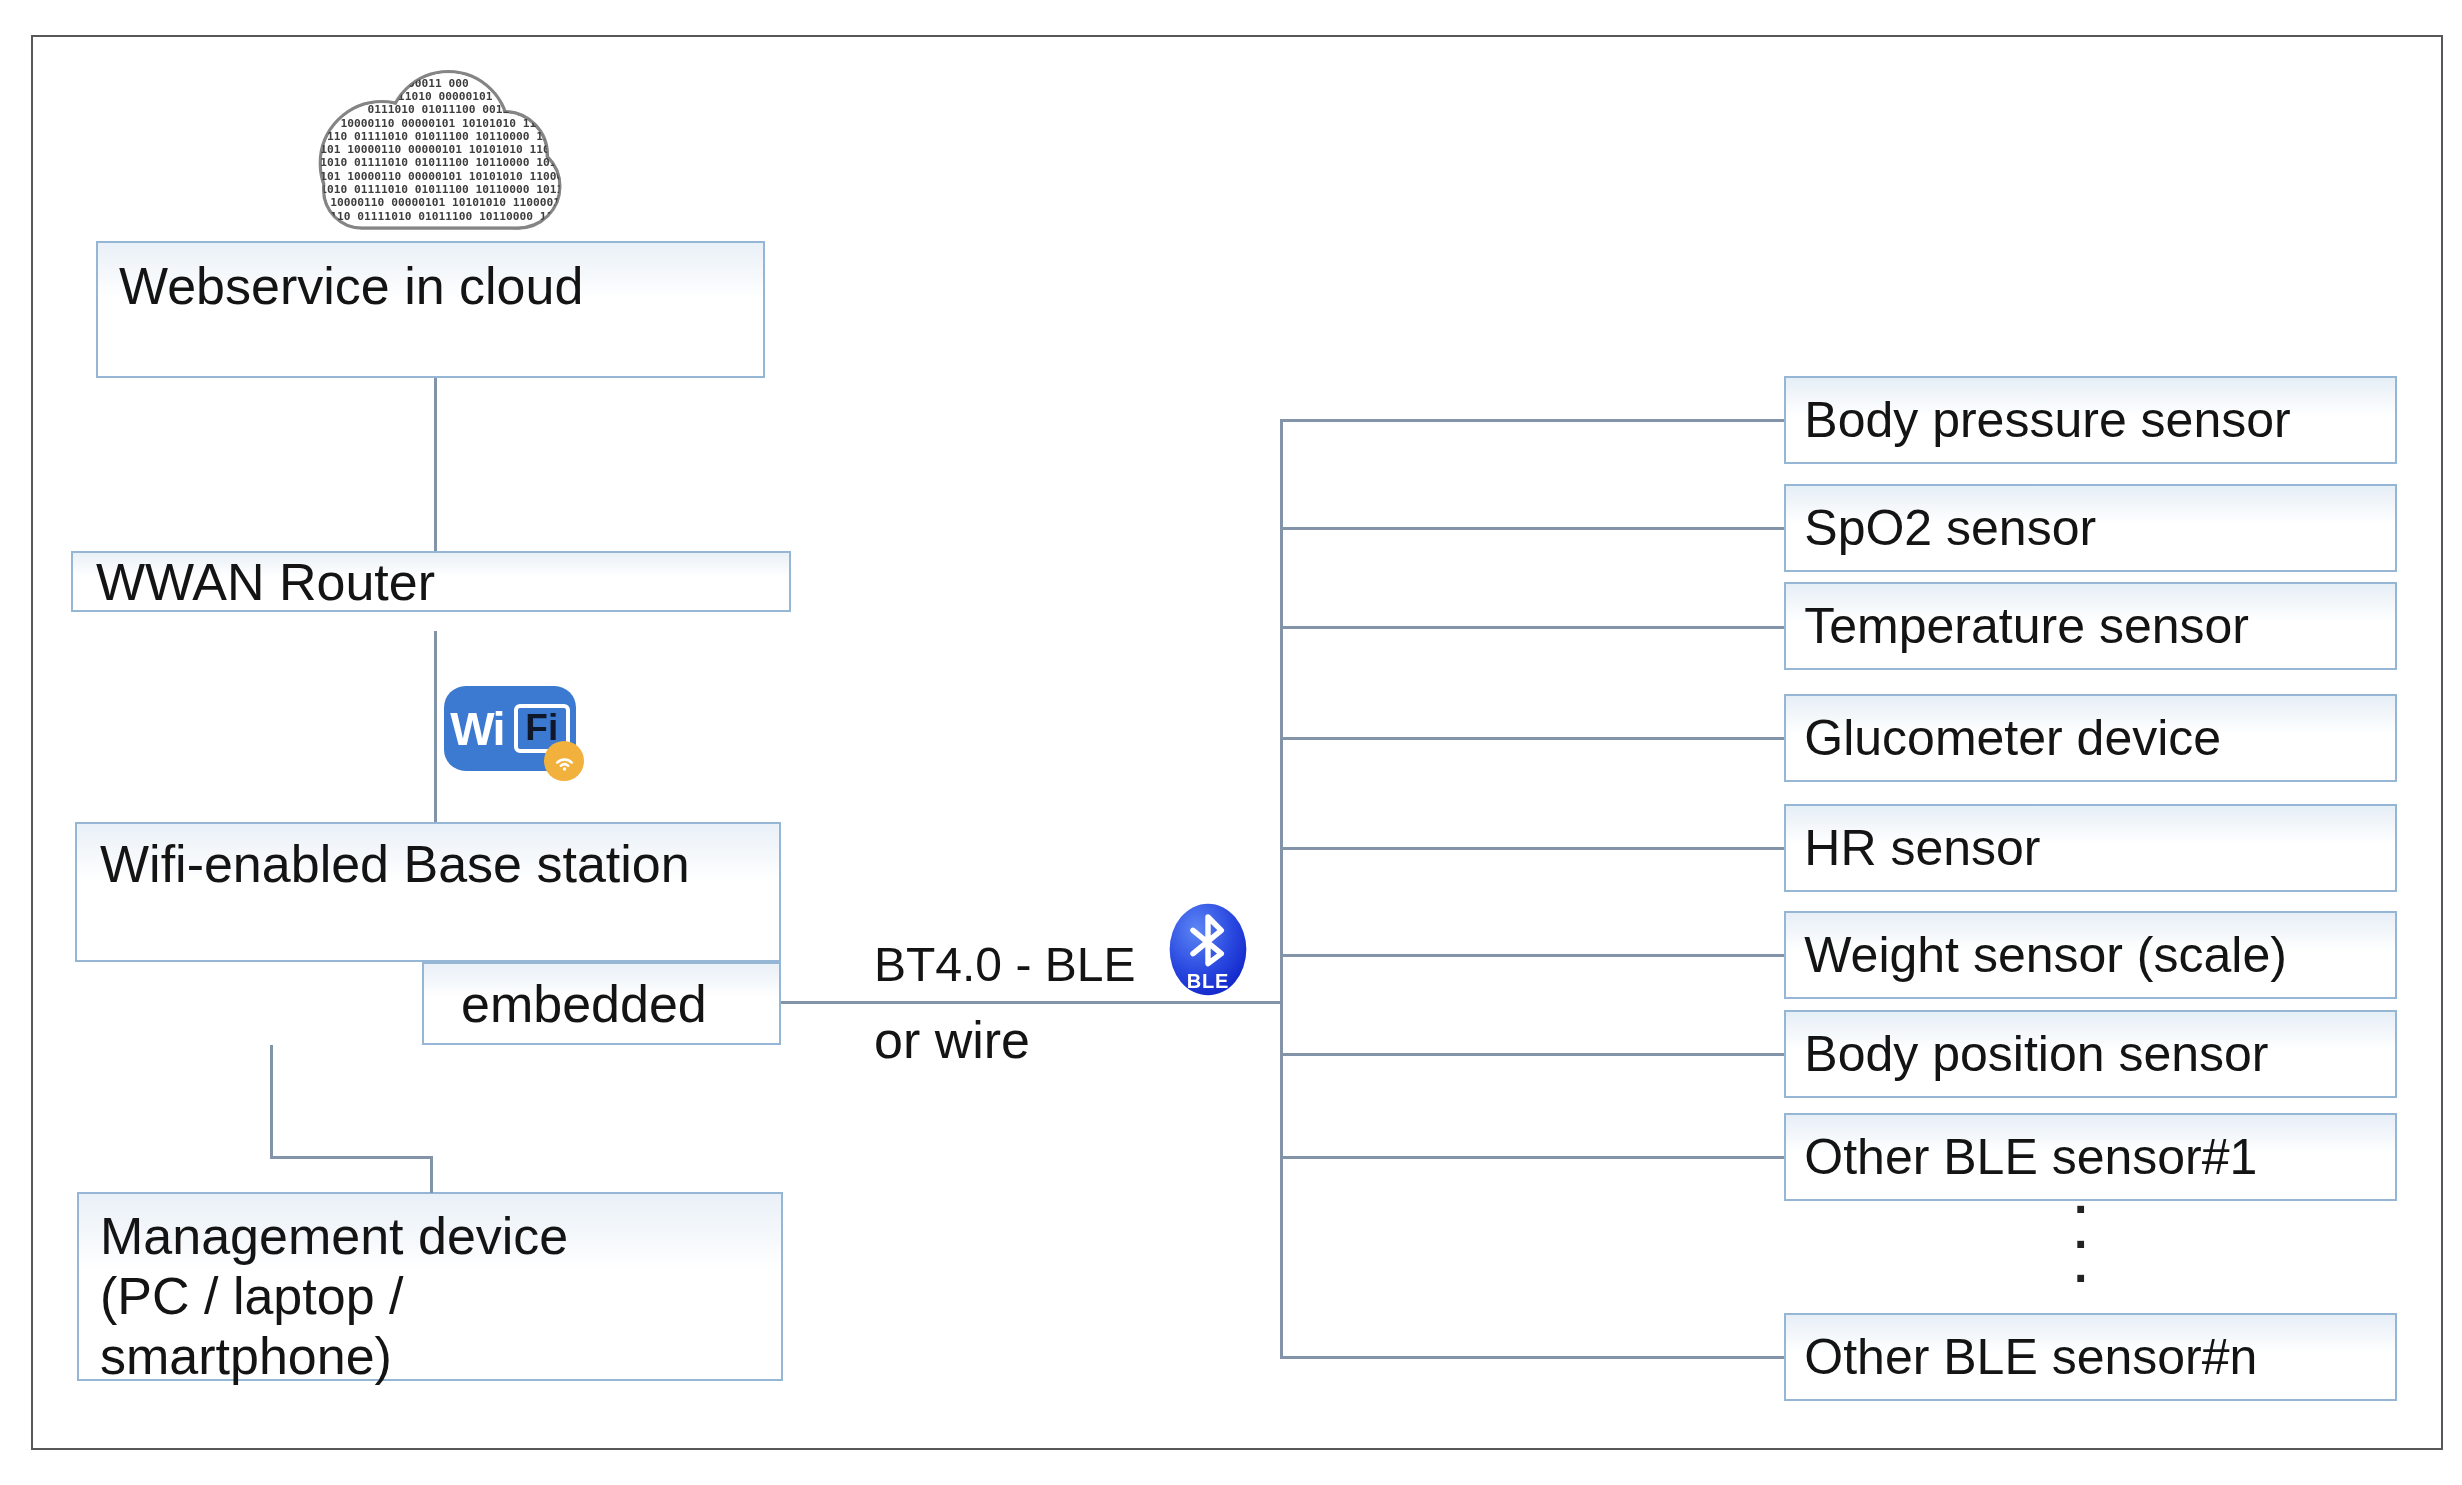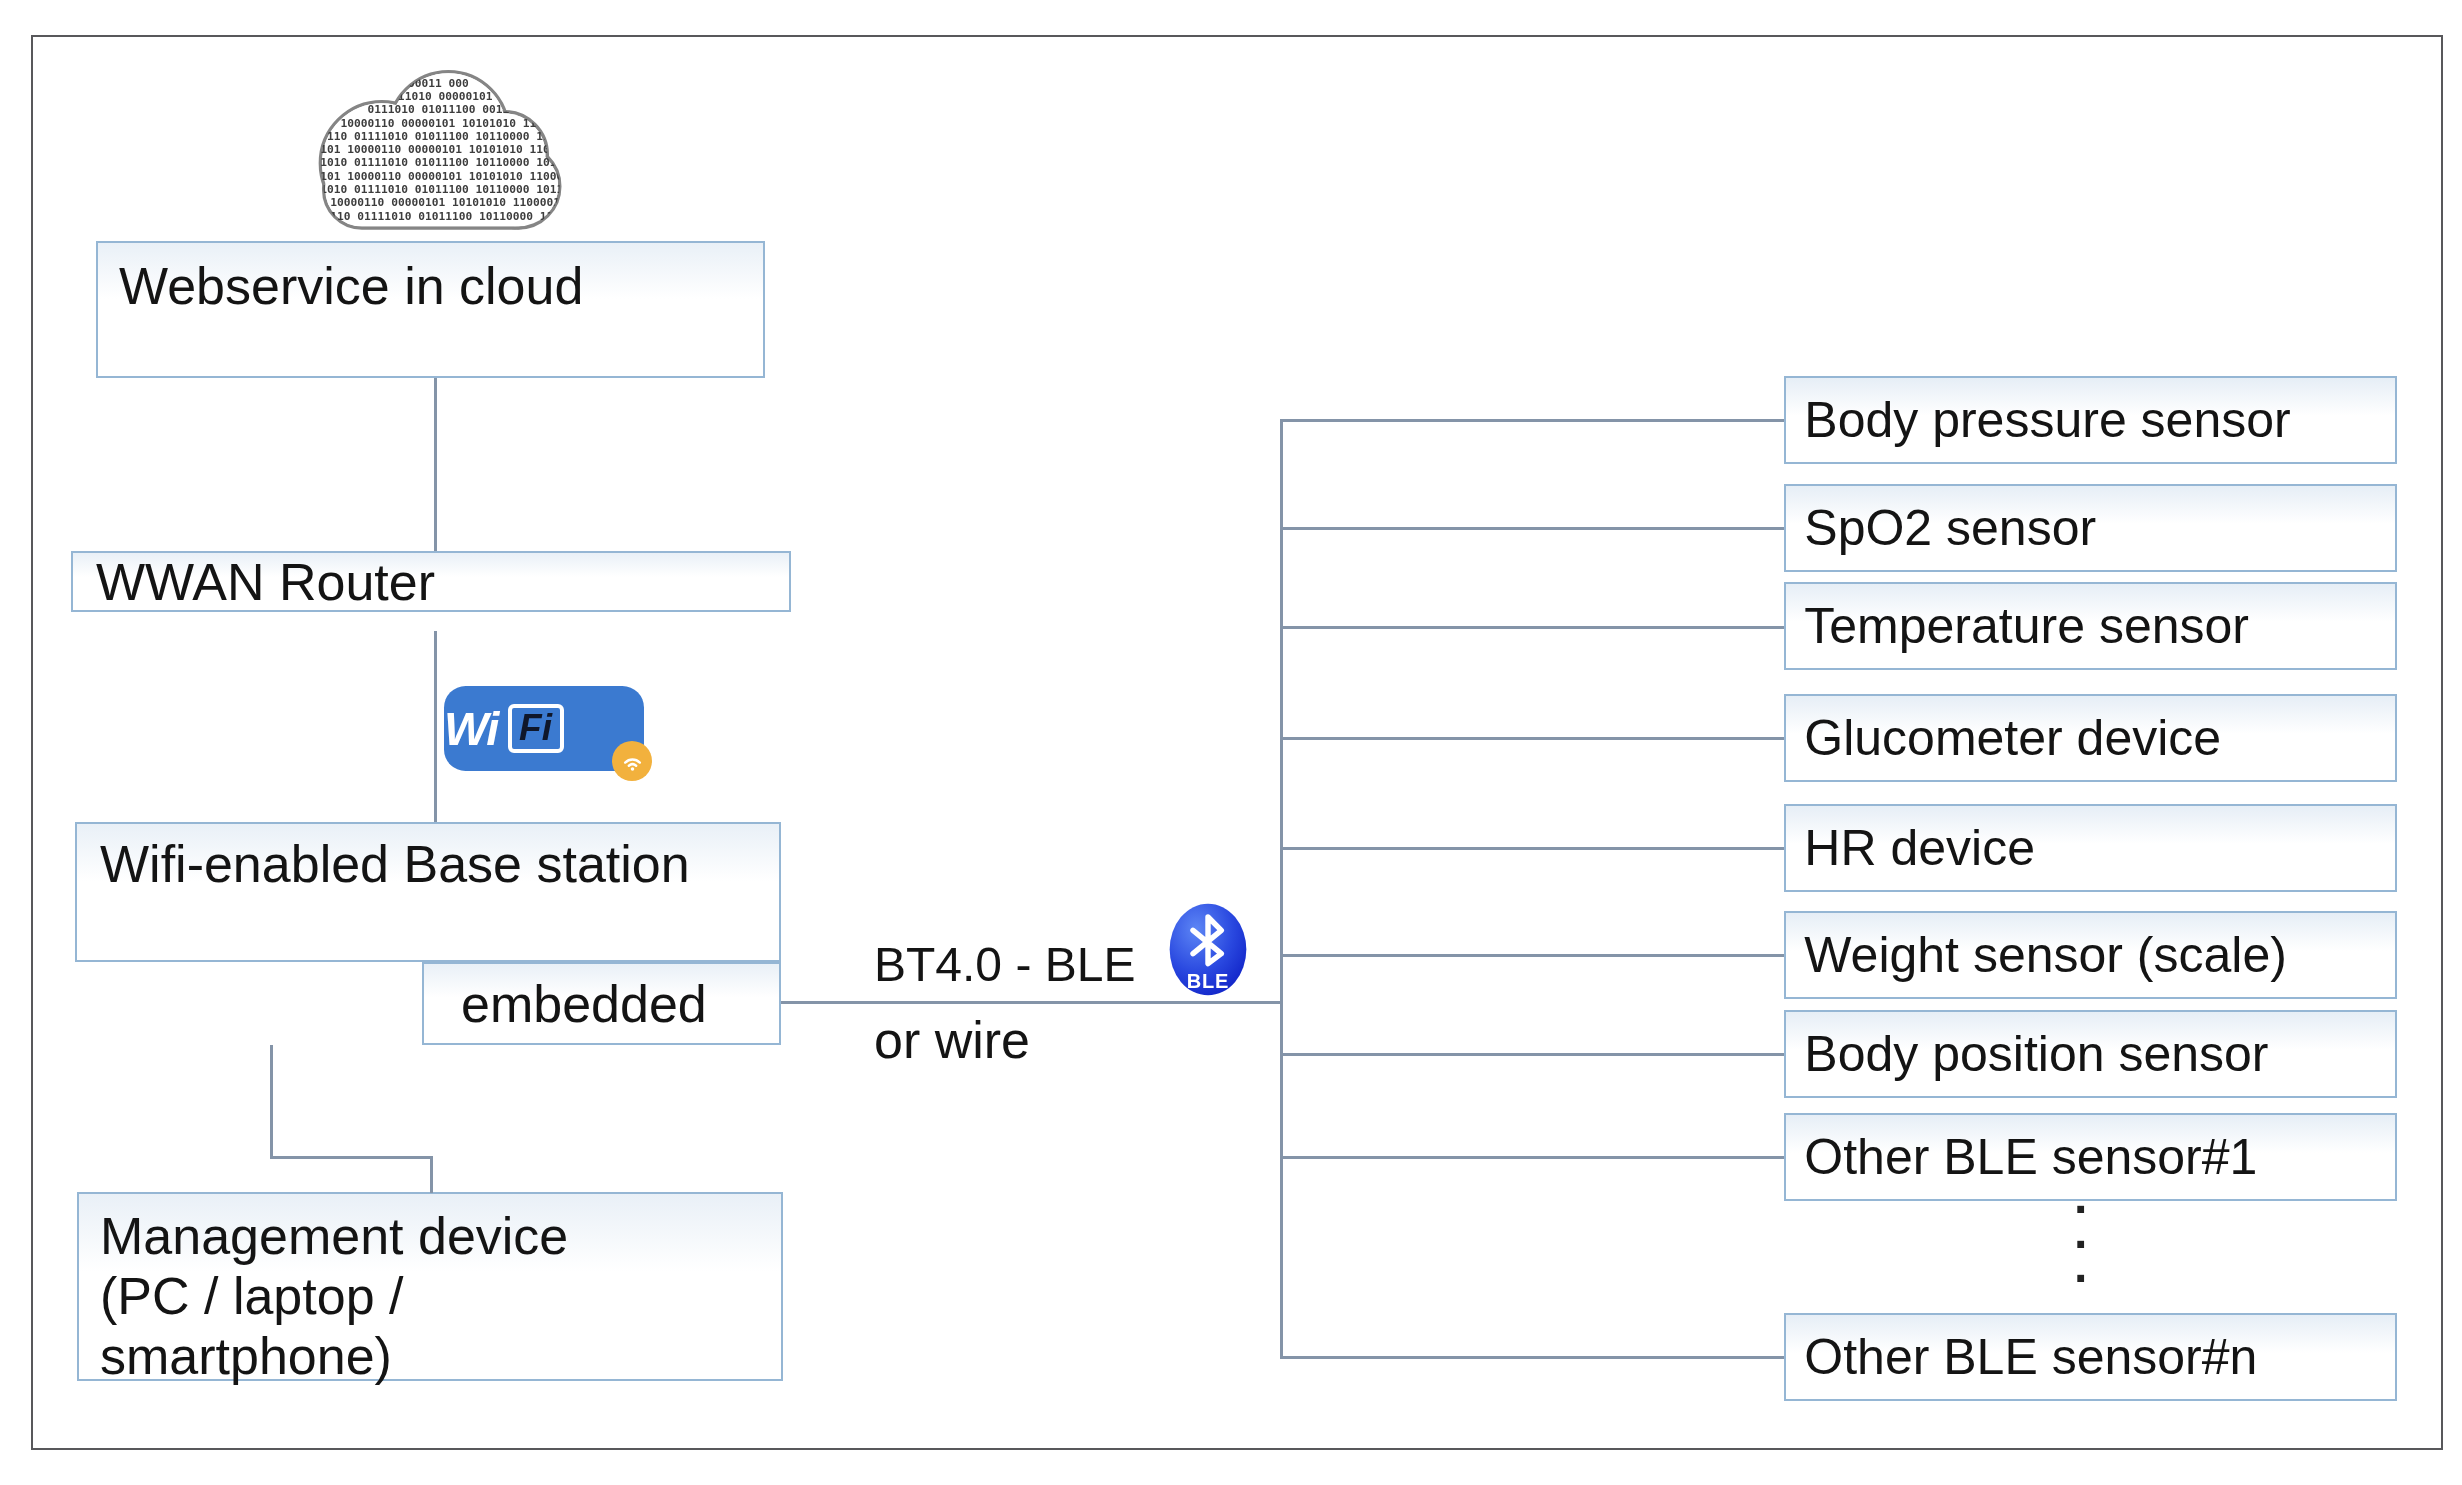--- a/index.html
+++ b/index.html
@@ -13,22 +13,22 @@
         color:#141414;font-size:52px;}
   .node .lbl{display:block;}
   .sensor-box{position:absolute;left:1784px;width:613px;height:88px;box-sizing:border-box;
         border:2.5px solid #95b6d4;background:linear-gradient(180deg,#e6eef6 0%,#ffffff 45%);
         color:#141414;font-size:50px;display:flex;align-items:center;padding-left:18.3px;white-space:nowrap;}
 
   
   .line{position:absolute;background:#8494a8;}
 
   
-  .wifi-badge{position:absolute;left:444px;top:686px;width:200px;height:85px;background:#3b7ad0;
-        border-radius:21.6px;display:flex;align-items:center;gap:10px;z-index:5;font-style:italic;}
+  .wifi-badge{position:absolute;left:444px;top:686px;width:132px;height:85px;background:#3b7ad0;
+        border-radius:21.6px;display:flex;align-items:center;justify-content:center;gap:10px;z-index:5;}
   .wifi-wi{color:#ffffff;font-weight:bold;font-size:47px;letter-spacing:-1.7px;}
   .wifi-fi{color:#0f172a;font-weight:bold;font-size:37px;border:4.2px solid #ffffff;border-radius:6px;
         padding:0.8px 7.5px 2.5px 7.5px;line-height:1;}
   .wifi-dot{position:absolute;right:-8.3px;bottom:-10px;width:40px;height:40px;border-radius:50%;
         background:#f2b13d;display:flex;align-items:center;justify-content:center;}
   .wifi-dot svg{width:25px;height:25px;}
 
   
   .ble-badge{position:absolute;left:1168px;top:902px;width:80px;height:95px;z-index:5;}
 
@@ -174,21 +174,21 @@
   <div class="sensor-box" style="top:484px;">
       <span>SpO2 sensor</span>
     </div>
   <div class="sensor-box" style="top:582px;">
       <span>Temperature sensor</span>
     </div>
   <div class="sensor-box" style="top:694px;">
       <span>Glucometer device</span>
     </div>
   <div class="sensor-box" style="top:804px;">
-      <span>HR device</span>
+      <span>HR sensor</span>
     </div>
   <div class="sensor-box" style="top:911px;">
       <span>Weight sensor (scale)</span>
     </div>
   <div class="sensor-box" style="top:1010px;">
       <span>Body position sensor</span>
     </div>
   <div class="sensor-box" style="top:1113px;">
       <span>Other BLE sensor#1</span>
     </div>

